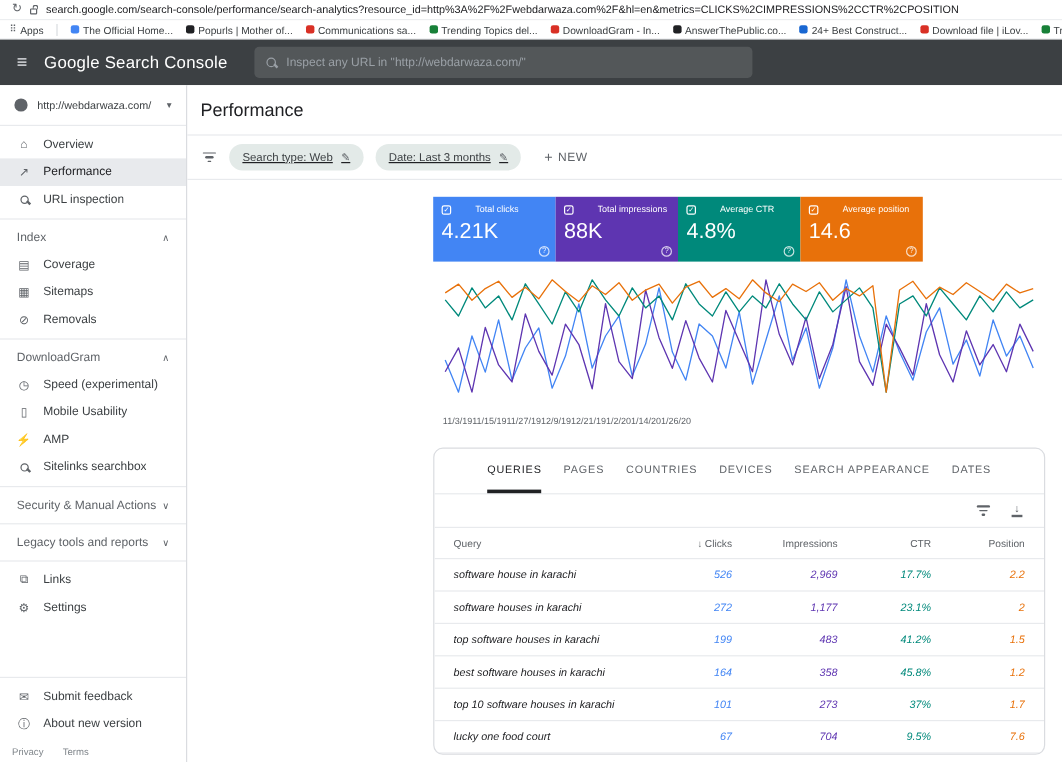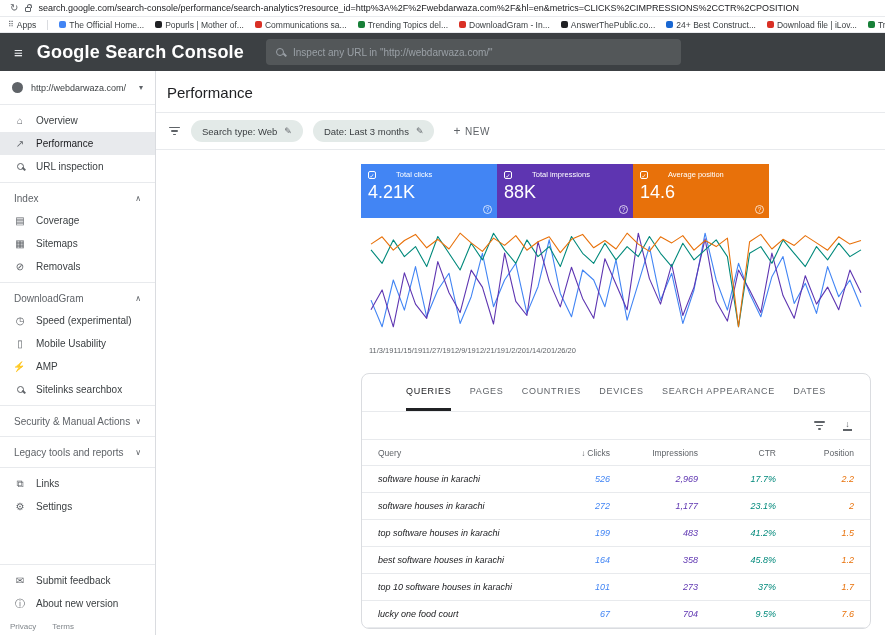--- a/index.html
+++ b/index.html
@@ -17,21 +17,21 @@
   .bookmarks-bar { height:16px; display:flex; align-items:center; gap:11px; padding:0 8px; border-bottom:1px solid #e8eaed; background:#fff; overflow:hidden; }
   .bm-item { display:flex; align-items:center; gap:3px; white-space:nowrap; }
   .bm-label { font-size:8.5px; color:#3c4043; }
   .bm-fav { width:7px; height:7px; border-radius:2px; flex:none; }
   .bm-apps { font-size:8px; color:#5f6368; line-height:8px; }
   .bm-sep { width:1px; height:10px; background:#dadce0; flex:none; }
 
   
   .app-header { height:38px; background:#3c4043; display:flex; align-items:center; padding:0 14px; gap:14px; }
   .hamburger { color:#e8eaed; font-size:15px; }
-  .app-title { color:#fff; font-size:18px; letter-spacing:0.2px; white-space:nowrap;font-weight:bold; }
+  .app-title { color:#fff; font-size:14px; letter-spacing:0.2px; white-space:nowrap; }
   .header-search { margin-left:8px; width:415px; height:26px; background:rgba(255,255,255,0.12); border-radius:4px; display:flex; align-items:center; padding:12px 10px; gap:9px; }
   .header-search input { background:transparent; border:none; outline:none; color:#e8eaed; font-size:10px; width:100%; font-family:"Liberation Sans", sans-serif; }
   .header-search input::placeholder { color:#9aa0a6; }
   .mag-icon { width:8px; height:8px; border:1.5px solid #9aa0a6; border-radius:50%; position:relative; display:inline-block; flex:none; }
   .mag-icon::after { content:""; position:absolute; width:4px; height:1.5px; background:#9aa0a6; transform:rotate(45deg); right:-3.5px; bottom:-0.5px; }
 
   
   .app-body { display:flex; height:564px; }
 
   
@@ -55,21 +55,21 @@
   .legal { position:absolute; bottom:4px; left:10px; display:flex; gap:16px; font-size:8px; color:#80868b; }
 
   
   .main { flex:1; overflow:hidden; background:#fff; }
   .title-row { padding:13px 0 11px 11px; border-bottom:1px solid #e8eaed; }
   .title-row h1 { font-size:15px; font-weight:400; color:#202124; }
   .filter-row { height:37px; display:flex; align-items:center; gap:11px; padding-left:13px; border-bottom:1px solid #e8eaed; }
   .filter-lines { display:inline-flex; flex-direction:column; gap:2px; width:11px; }
   .filter-lines i { display:block; height:1.5px; background:#5f6368; border-radius:1px; }
   .filter-lines i:nth-child(1){ width:11px; } .filter-lines i:nth-child(2){ width:7px; margin:0 auto; } .filter-lines i:nth-child(3){ width:3px; margin:0 auto; }
-  #chips { display:flex; gap:10px; align-items:flex-end; }
+  #chips { display:flex; gap:10px; align-items:flex-end;text-decoration:underline; }
   .chip { height:22px; border-radius:11px; background:#e3eae8; display:flex; align-items:center; gap:7px; padding:0 11px; }
   .chip-label { font-size:9.5px; color:#3c4043; white-space:nowrap; }
   .pencil { font-size:9px; color:#5f6368; }
   .new-btn { display:flex; align-items:center; gap:4px; color:#5f6368; font-size:10px; letter-spacing:0.5px; margin-left:8px; }
   .plus { font-size:12px; line-height:10px; }
 
   .content { padding:14px 0 0 205px; }
 
   
   .cards-row { display:flex; width:408px; height:54px; }
@@ -303,20 +303,28 @@
               <span class="help-circle" data-interactable="true">?</span>
             </div>
             <div class="metric-card" data-interactable="true" style="background: rgb(94, 53, 177);">
               <div class="card-top" data-interactable="false">
                 <span class="card-check" data-interactable="true">✓</span>
                 <span class="card-label" data-interactable="false">Total impressions</span>
               </div>
               <div class="card-value" data-interactable="false">88K</div>
               <span class="help-circle" data-interactable="true">?</span>
             </div>
+            <div class="metric-card" data-interactable="true" style="background: rgb(0, 137, 123);">
+              <div class="card-top" data-interactable="false">
+                <span class="card-check" data-interactable="true">✓</span>
+                <span class="card-label" data-interactable="false">Average CTR</span>
+              </div>
+              <div class="card-value" data-interactable="false">4.8%</div>
+              <span class="help-circle" data-interactable="true">?</span>
+            </div>
             <div class="metric-card" data-interactable="true" style="background: rgb(232, 113, 10);">
               <div class="card-top" data-interactable="false">
                 <span class="card-check" data-interactable="true">✓</span>
                 <span class="card-label" data-interactable="false">Average position</span>
               </div>
               <div class="card-value" data-interactable="false">14.6</div>
               <span class="help-circle" data-interactable="true">?</span>
             </div>
           </div>
         <svg id="chart-svg" width="510" height="126" data-interactable="false">

